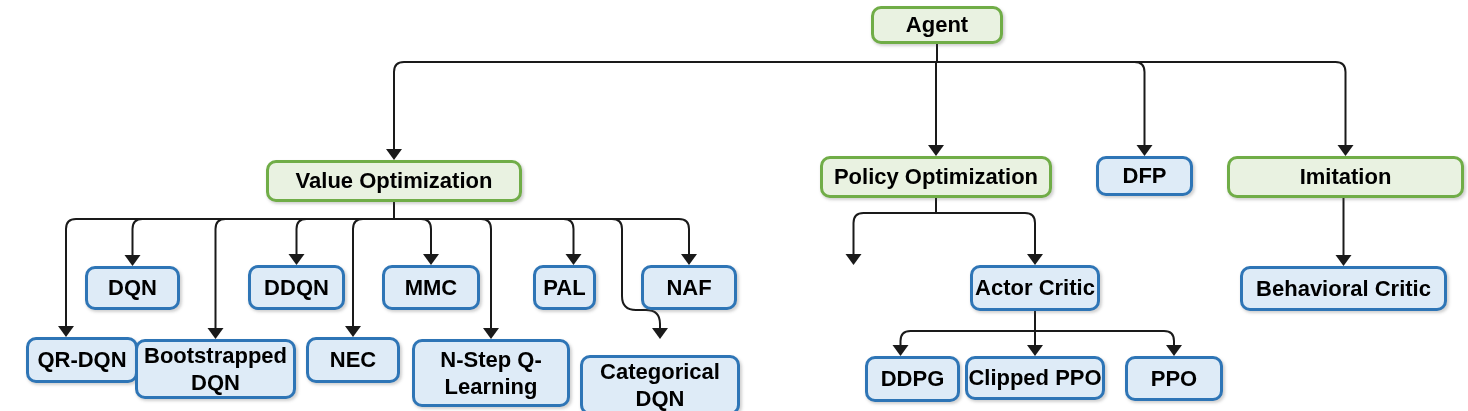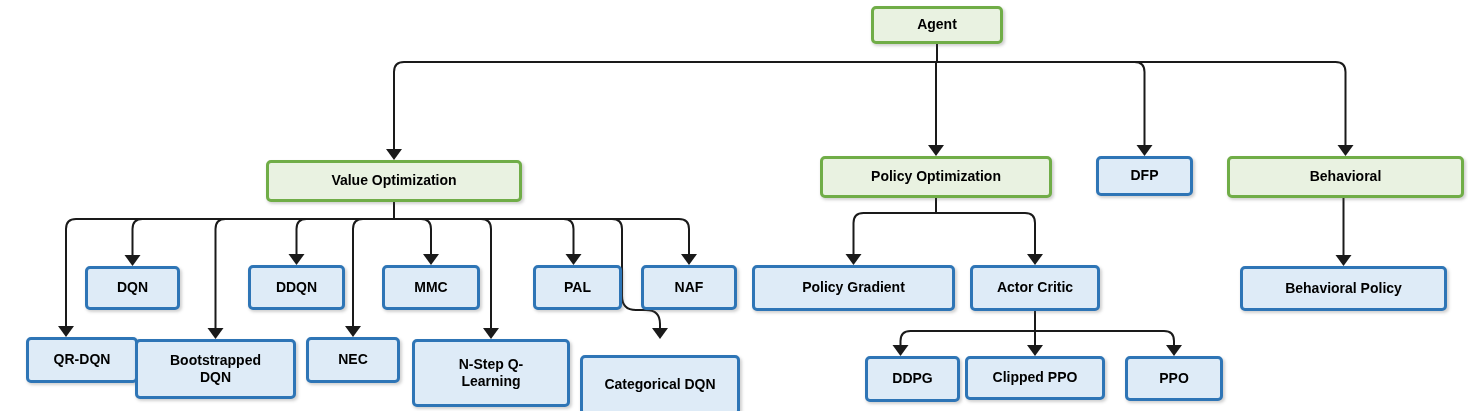--- a/index.html
+++ b/index.html
@@ -32,24 +32,24 @@
   }
   #connectors .arrowhead { fill: var(--line-color); stroke: none; }
   .node {
     position: absolute;
     display: flex;
     align-items: center;
     justify-content: center;
     text-align: center;
     box-sizing: border-box;
     font-weight: bold;
-    font-size: 14px;
+    font-size: 22px;
     line-height: 1.25;
     color: #000;
-    border-radius: 5px;
+    border-radius: 10px;
     box-shadow: 1.5px 2px 3px rgba(90,90,90,0.28);
   }
   .category  { background: var(--cat-fill); border: 3px solid var(--cat-border); }
   .algorithm { background: var(--alg-fill); border: 3px solid var(--alg-border); }
   .multiline { padding: 0 16px; text-align: center; }
 </style>
 </head>
 <body>
 
 <div id="canvas">
@@ -102,37 +102,36 @@
     </svg>
 
   <div class="node category" style="left:871px; top:6px; width:132px; height:38px">Agent</div>
 
   <div class="node category" style="left:266px; top:160px; width:256px; height:42px">Value Optimization</div>
 
   <div class="node category" style="left:820px; top:156px; width:232px; height:42px">Policy Optimization</div>
 
   <div class="node algorithm" style="left:1096px; top:156px; width:97px; height:40px">DFP</div>
 
-  <div class="node category" style="left:1227px; top:156px; width:237px; height:42px">Behavioral</div>
+  <div class="node category" style="left:1227px; top:156px; width:237px; height:42px">Imitation</div>
 
   <div class="node algorithm" style="left:85px; top:266px; width:95px; height:44px">DQN</div>
 
   <div class="node algorithm" style="left:248px; top:265px; width:97px; height:45px">DDQN</div>
 
   <div class="node algorithm" style="left:382px; top:265px; width:98px; height:45px">MMC</div>
 
-  <div class="node algorithm" style="left:533px; top:265px; width:89px; height:45px">PAL</div>
+  <div class="node algorithm" style="left:533px; top:265px; width:63px; height:45px">PAL</div>
 
   <div class="node algorithm" style="left:641px; top:265px; width:96px; height:45px">NAF</div>
 
-  <div class="node algorithm" style="left:752px; top:265px; width:203px; height:46px">Policy Gradient</div>
 
   <div class="node algorithm" style="left:970px; top:265px; width:130px; height:46px">Actor Critic</div>
 
-  <div class="node algorithm" style="left:1240px; top:266px; width:207px; height:45px">Behavioral Policy</div>
+  <div class="node algorithm" style="left:1240px; top:266px; width:207px; height:45px">Behavioral Critic</div>
 
   <div class="node algorithm" style="left:26px; top:337px; width:112px; height:46px">QR-DQN</div>
 
   <div class="node algorithm multiline" style="left:135px; top:339px; width:161px; height:60px">Bootstrapped DQN</div>
 
   <div class="node algorithm" style="left:306px; top:337px; width:94px; height:46px">NEC</div>
 
   <div class="node algorithm multiline" style="left:412px; top:339px; width:158px; height:68px">N-Step Q-Learning</div>
 
   <div class="node algorithm multiline" style="left:580px; top:355px; width:160px; height:60px">Categorical DQN</div>

